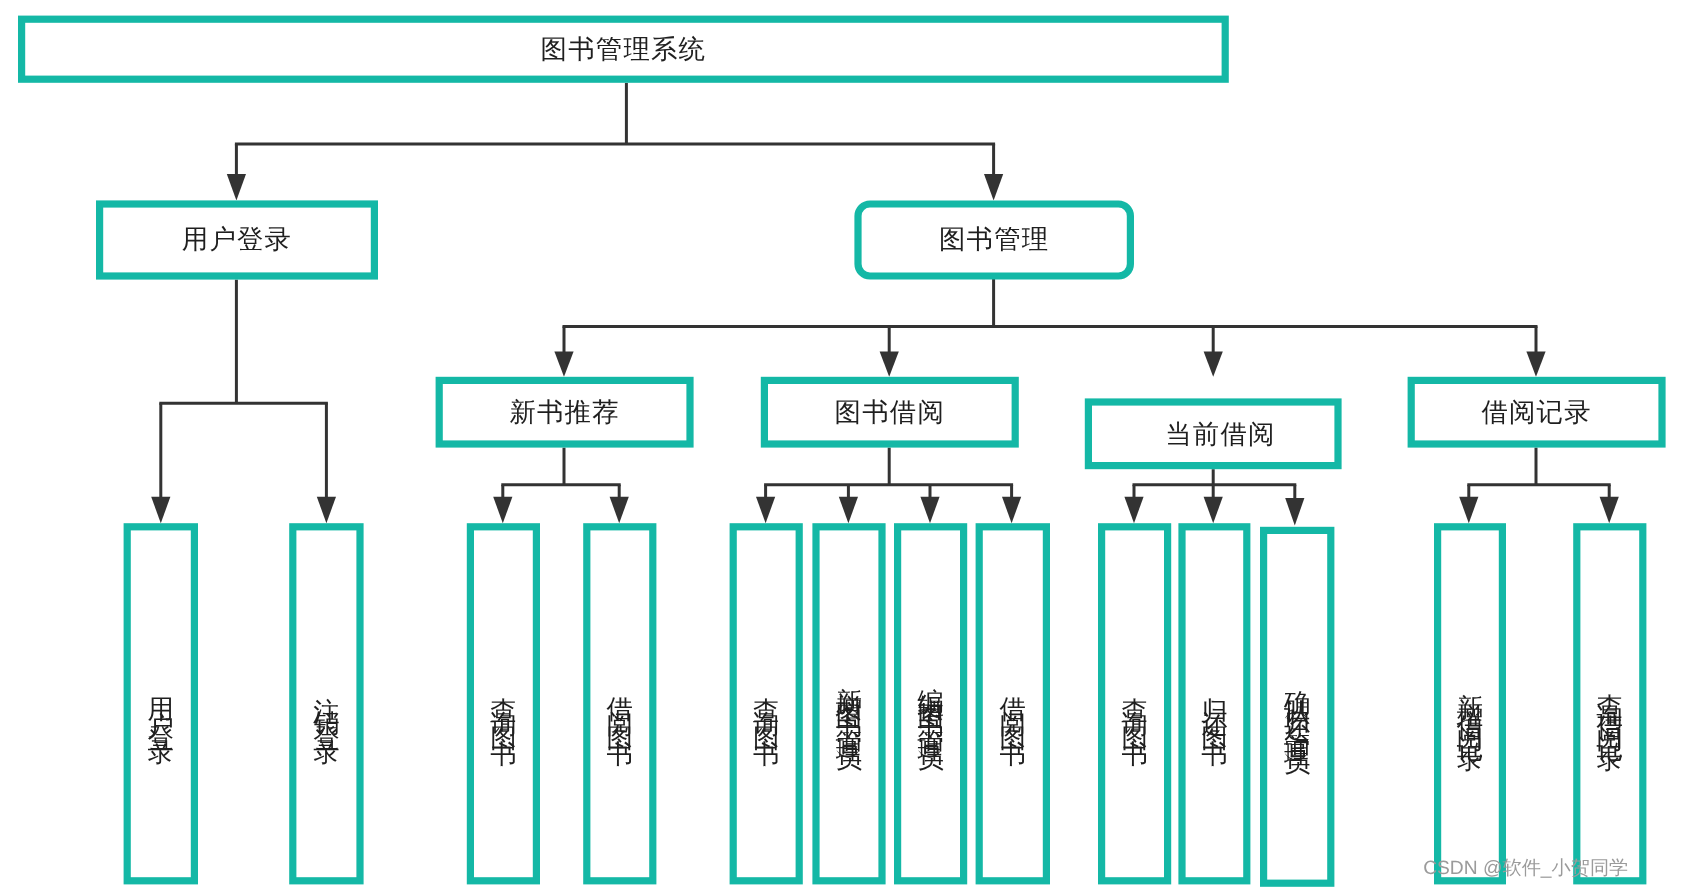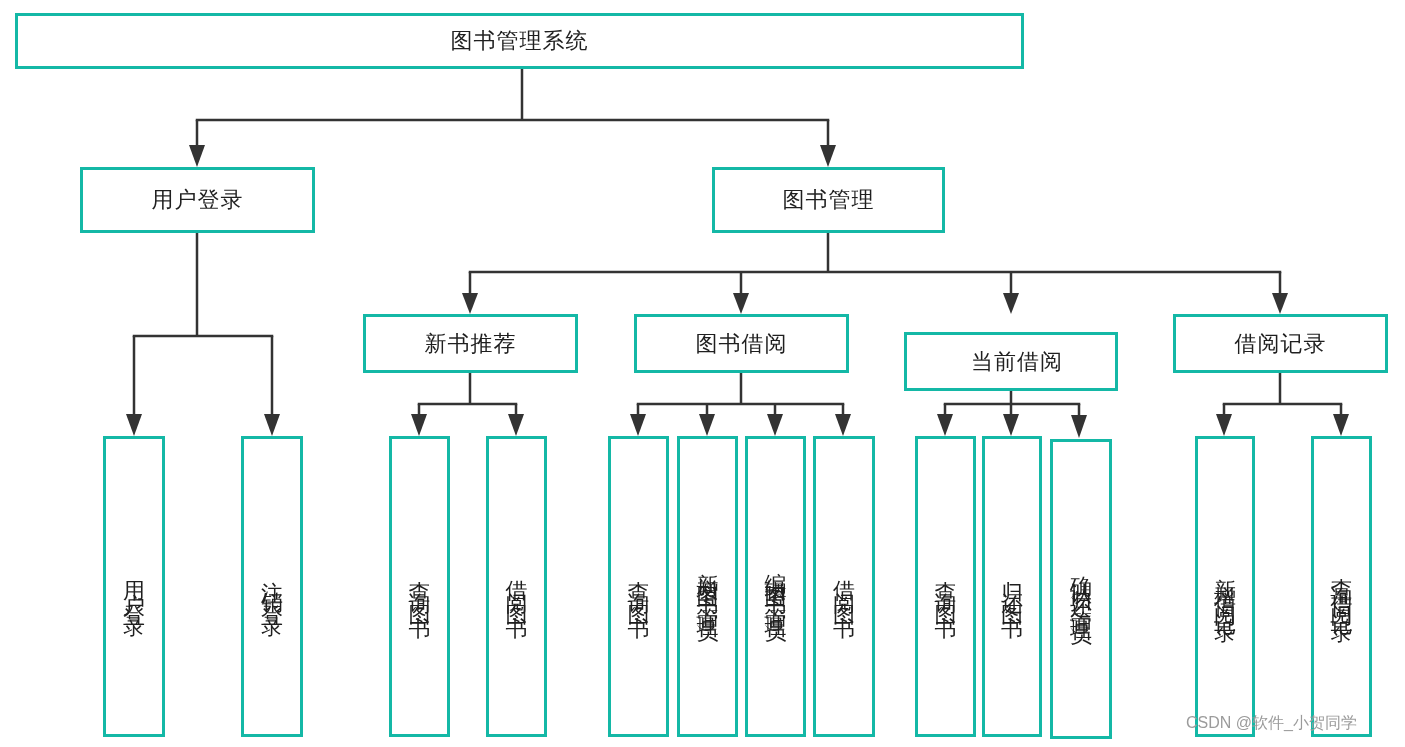--- a/index.html
+++ b/index.html
@@ -20,21 +20,21 @@
     left: 0;
     top: 0;
     width: 1405px;
     height: 747px;
     z-index: 1;
   }
   .node {
     position: absolute;
     box-sizing: border-box;
     background: #ffffff;
-    border: 3px solid #14b8a6;
+    border: 6px solid #14b8a6;
     display: flex;
     align-items: center;
     justify-content: center;
     color: #1f1f1f;
     z-index: 2;
   }
   .node .hlabel {
     font-size: 22px;
     letter-spacing: 1px;
     white-space: nowrap;
@@ -134,21 +134,21 @@
     <polygon class="arrow" points="1333,414 1349,414 1341,436"></polygon>
   </svg>
 
   <div class="node" style="left:15px; top:13px; width:1009px; height:56px;">
     <span class="hlabel">图书管理系统</span>
   </div>
 
   <div class="node" style="left:80px; top:167px; width:235px; height:66px;">
     <span class="hlabel">用户登录</span>
   </div>
-  <div class="node" style="left:712px; top:167px; width:233px; height:66px;">
+  <div class="node" style="left:712px; top:167px; width:233px; height:66px;border-radius:13px;">
     <span class="hlabel">图书管理</span>
   </div>
 
   <div class="node" style="left:363px; top:314px; width:215px; height:59px;">
     <span class="hlabel">新书推荐</span>
   </div>
   <div class="node" style="left:634px; top:314px; width:215px; height:59px;">
     <span class="hlabel">图书借阅</span>
   </div>
   <div class="node" style="left:904px; top:332px; width:214px; height:59px;padding-left:12px;">

